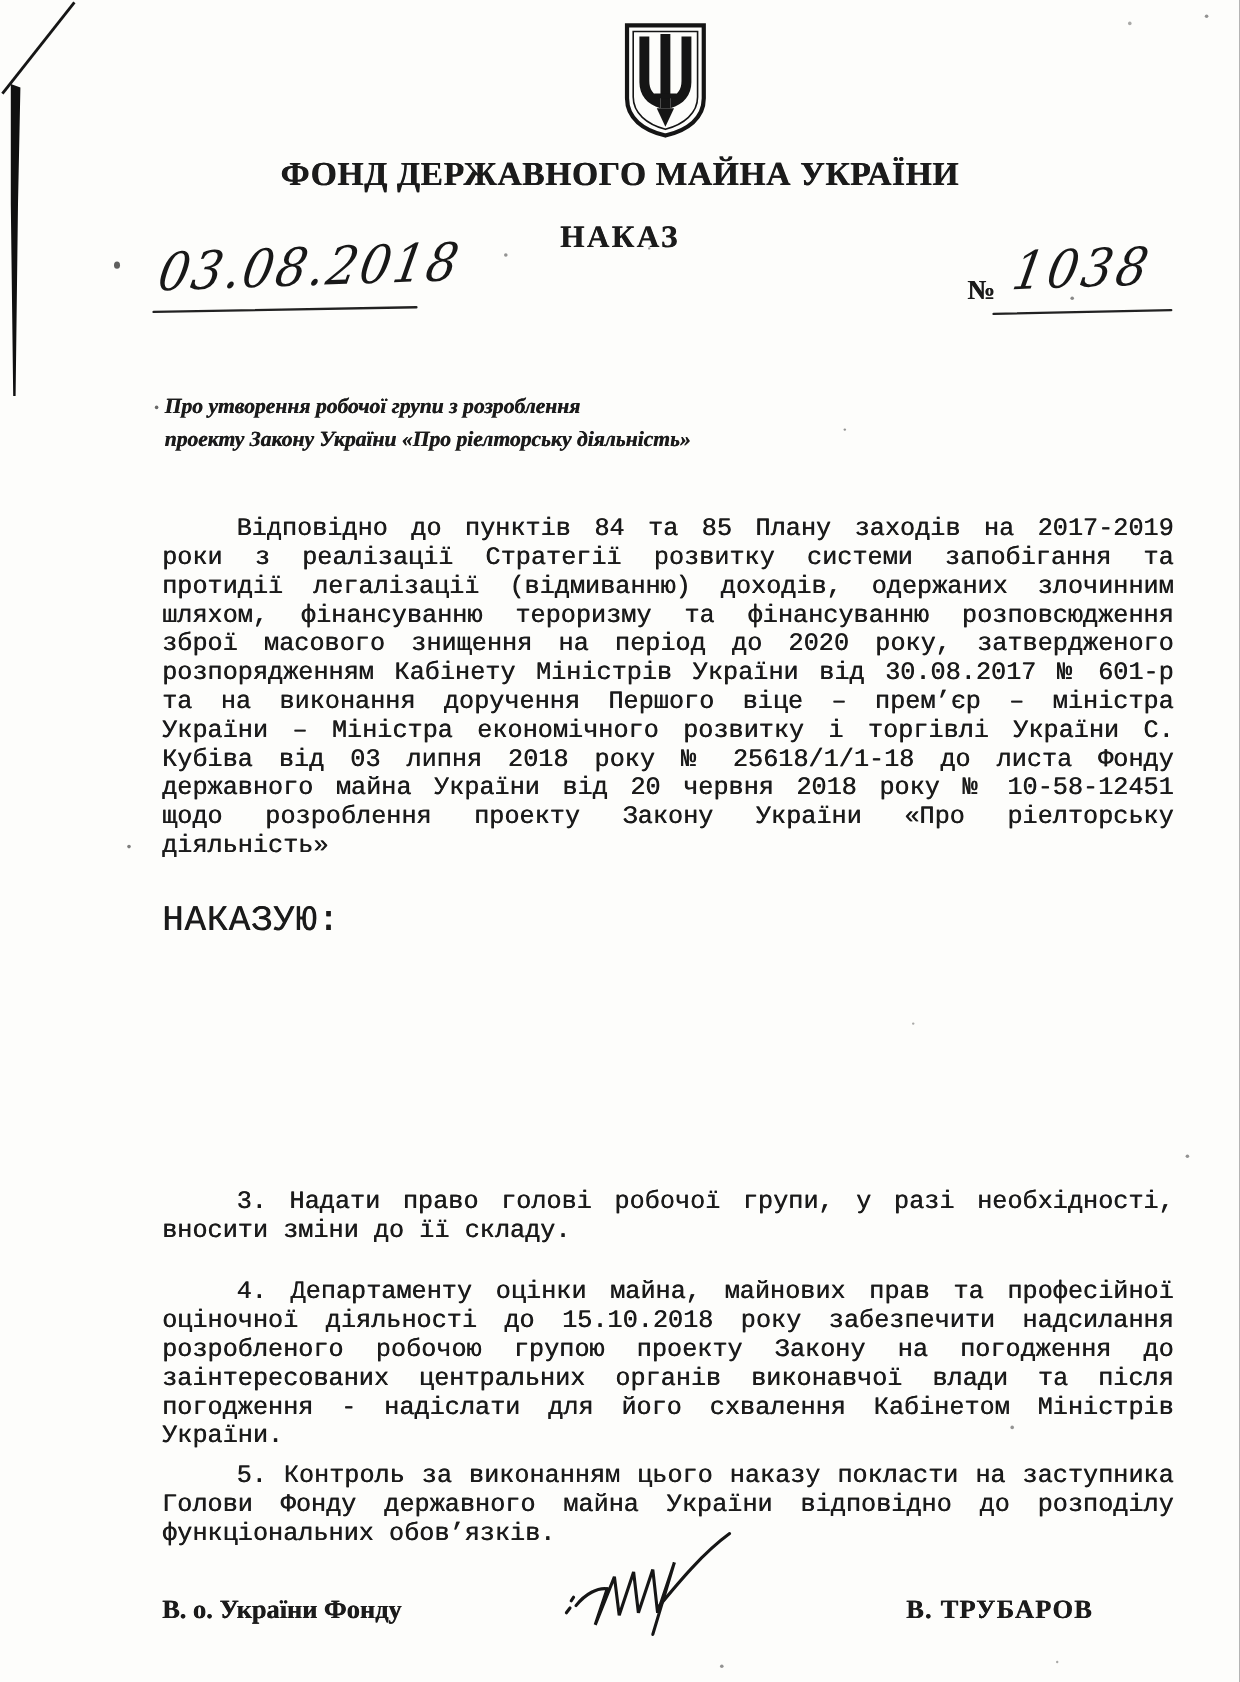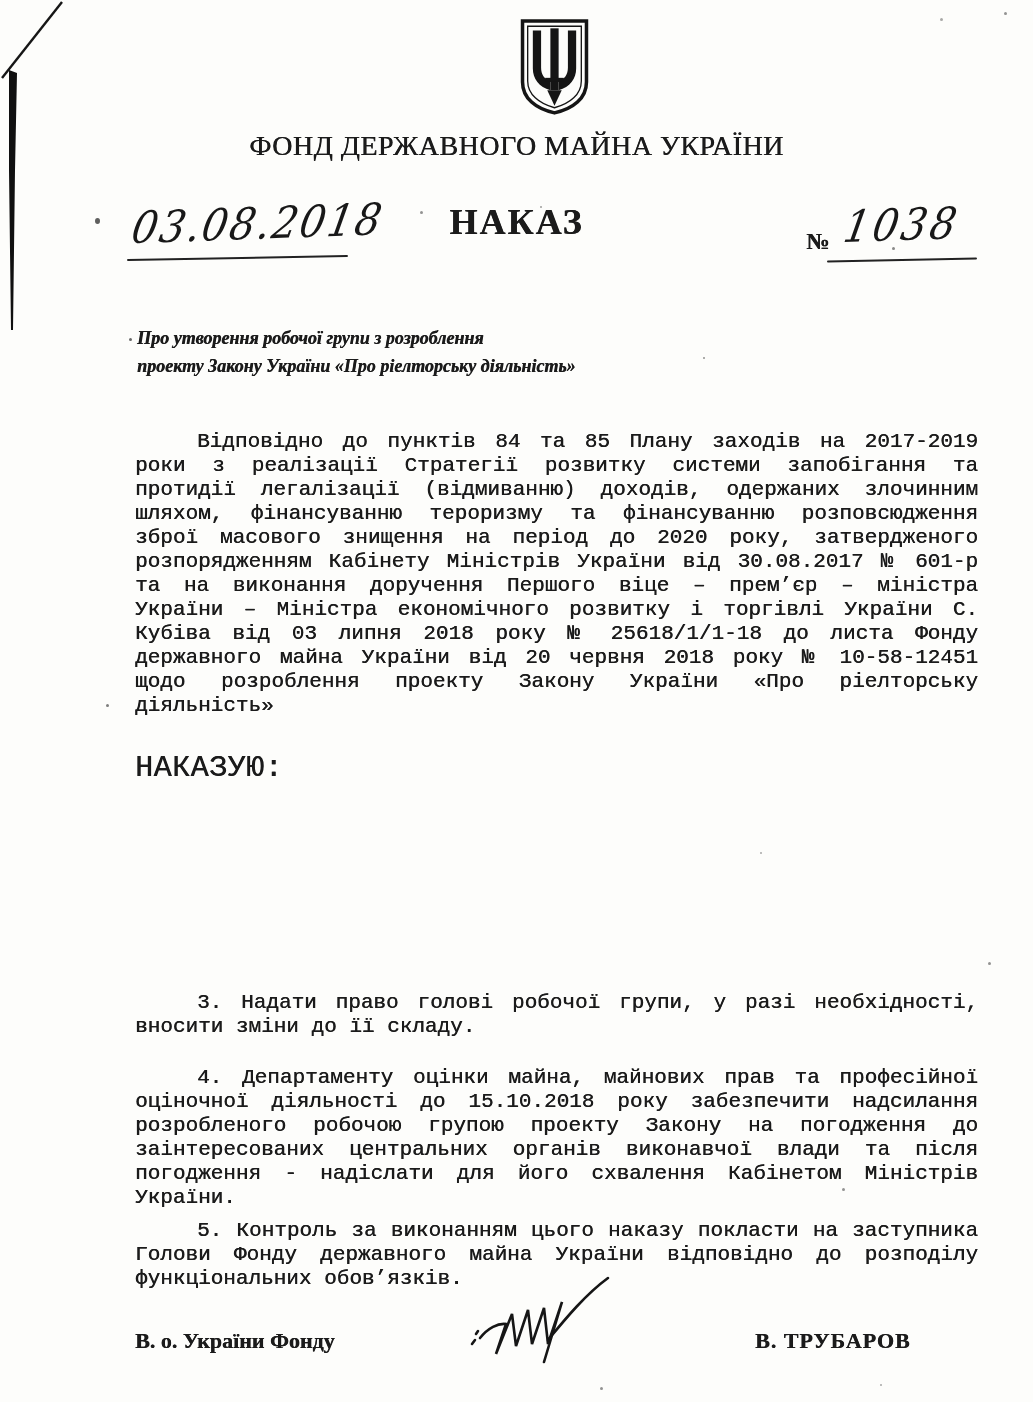--- a/index.html
+++ b/index.html
@@ -10,24 +10,24 @@
     background:#fdfdfb;
     font-family:"Liberation Serif", serif;
     color:#1b1b1b;
     overflow:hidden;
   }
   .scan{ text-shadow:0.4px 0 0 currentColor; }
   .center{ left:0; right:0; text-align:center; }
   .abs{ position:absolute; }
 
   .org-title{
-    top:130px; font-size:28px; font-weight:normal; letter-spacing:0.5px;
+    top:130px; font-size:28px; font-weight:bold; letter-spacing:0.5px;
   }
   .doc-type{
-    top:201px; font-size:36px; font-weight:bold; letter-spacing:2px;
+    top:183px; font-size:26px; font-weight:bold; letter-spacing:2px;
   }
 
   .handwriting{
     font-family:"DejaVu Serif", serif;
     font-style:italic;
     color:#181818;
     white-space:nowrap;
   }
   .hw-date{
     left:128px; top:207px; font-size:40px;

